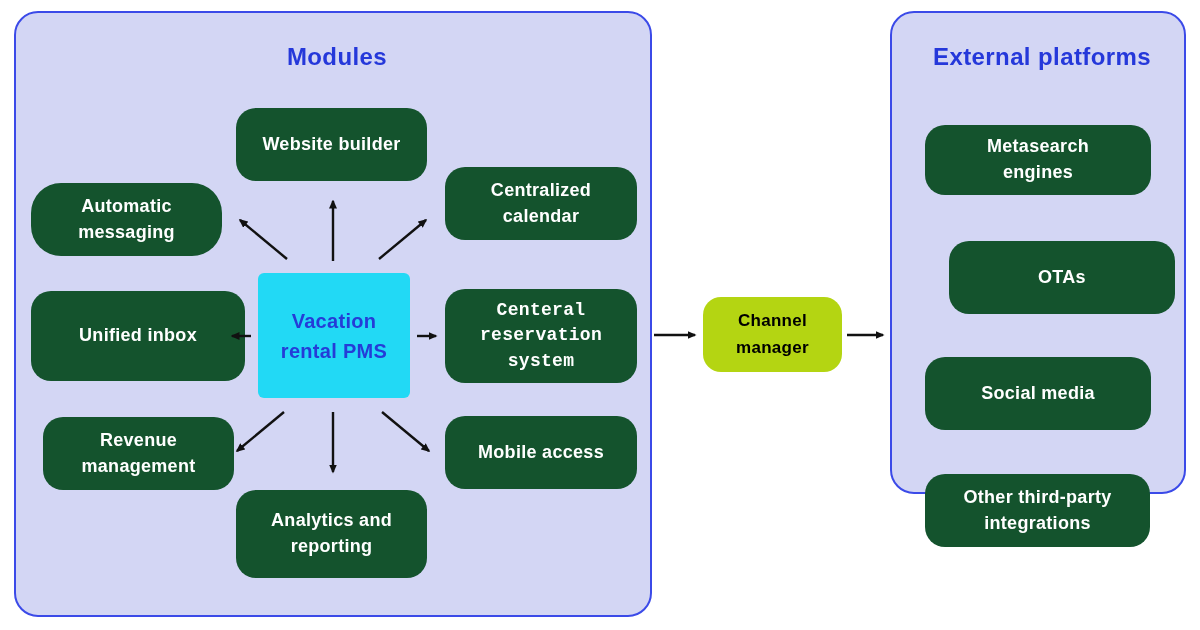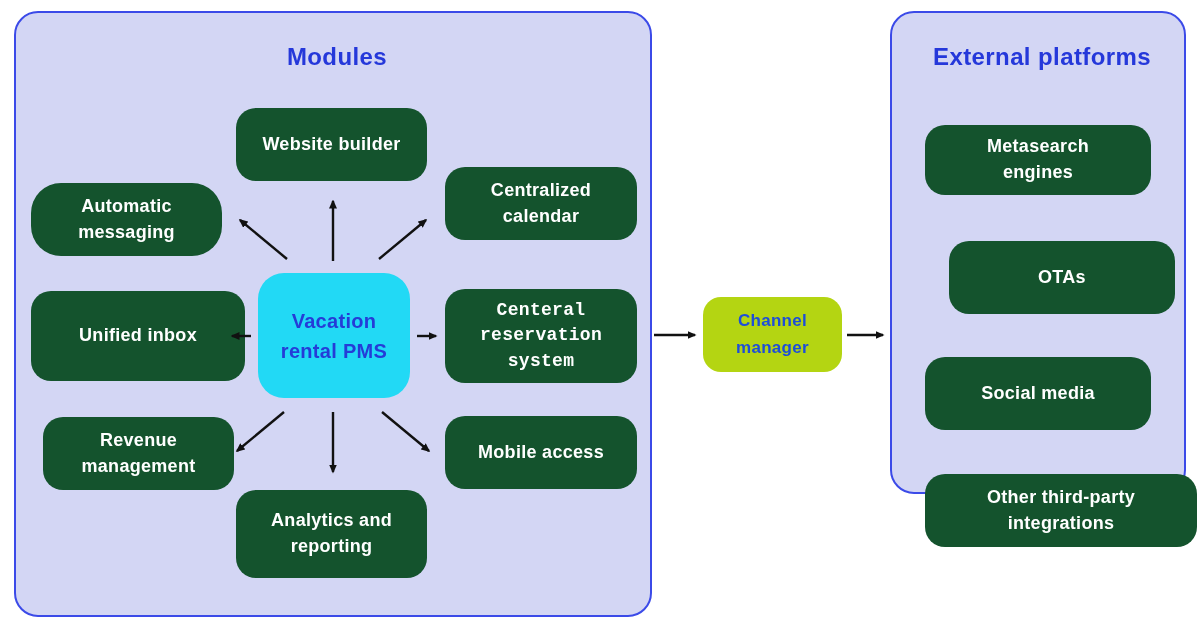--- a/index.html
+++ b/index.html
@@ -12,31 +12,31 @@
        color:#2538da;font-size:24px;font-weight:bold;letter-spacing:0.4px;}
   .node{position:absolute;background:#14532d;color:#ffffff;border-radius:20px;
        display:flex;align-items:center;justify-content:center;text-align:center;
        font-size:18px;font-weight:600;letter-spacing:0.3px;line-height:1.42;
        white-space:pre-line;box-sizing:border-box;}
   #n-website{left:236px;top:108px;width:191px;height:73px;}
   #n-automatic{left:31px;top:183px;width:191px;height:73px;border-radius:30px;}
   #n-calendar{left:445px;top:167px;width:192px;height:73px;}
   #n-inbox{left:31px;top:291px;width:214px;height:90px;}
   #n-pms{left:258px;top:273px;width:152px;height:125px;background:#22d9f5;color:#253cd7;
-       font-size:20px;font-weight:bold;border-radius:26px;line-height:1.5;}
+       font-size:20px;font-weight:bold;border-radius:6px;line-height:1.5;}
   #n-reservation{left:445px;top:289px;width:192px;height:94px;font-family:Liberation Mono, monospace;}
   #n-revenue{left:31px;top:417px;width:191px;height:73px;margin-left:12px;}
   #n-analytics{left:236px;top:490px;width:191px;height:88px;}
   #n-mobile{left:445px;top:416px;width:192px;height:73px;}
-  #n-channel{left:703px;top:297px;width:139px;height:75px;background:#b4d512;color:#1d4ed8;
+  #n-channel{left:703px;top:297px;width:139px;height:75px;background:#b4d512;color:#000000;
        font-size:17px;font-weight:bold;border-radius:18px;line-height:1.55;}
   #n-meta{left:925px;top:125px;width:226px;height:70px;}
   #n-otas{left:925px;top:241px;width:226px;height:73px;margin-left:24px;}
   #n-social{left:925px;top:357px;width:226px;height:73px;}
-  #n-other{left:925px;top:474px;width:272px;height:73px;text-align:center;}
+  #n-other{left:925px;top:474px;width:225px;height:73px;text-align:center;}
   #arrows{position:absolute;left:0;top:0;width:1200px;height:630px;pointer-events:none;}
 </style>
 </head>
 <body>
 
 <section class="panel" id="p-left">
   <h2 class="panel-title">Modules</h2>
 </section>
 
 <section class="panel" id="p-right">

